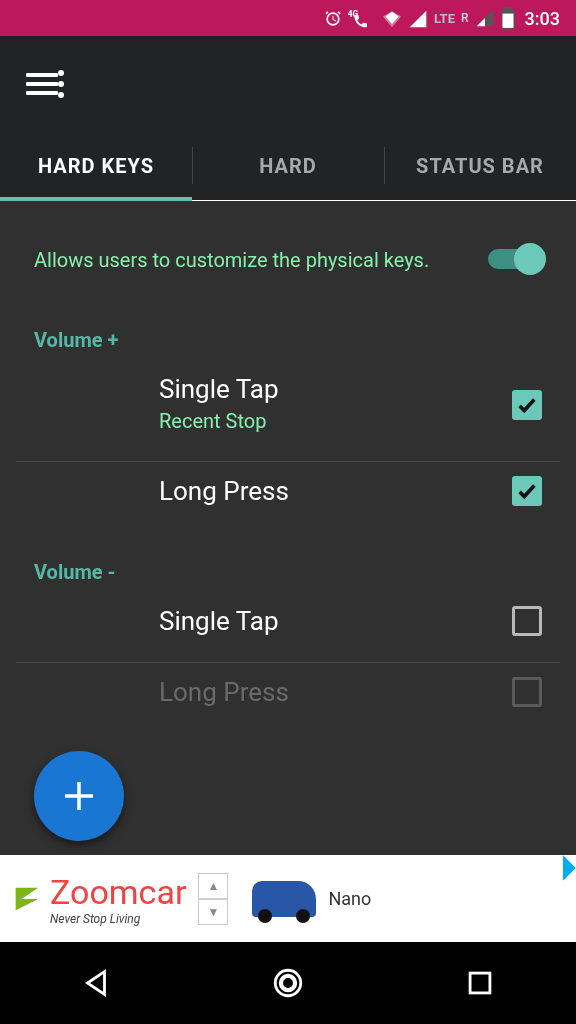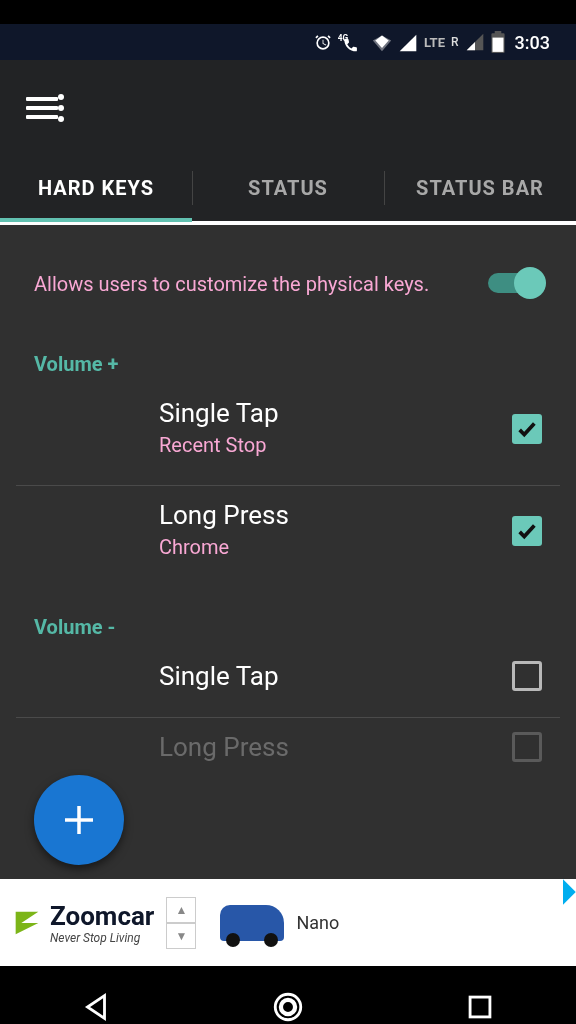--- a/index.html
+++ b/index.html
@@ -7,65 +7,64 @@
     width: 576px;
     height: 1024px;
     overflow: hidden;
     font-family: "Roboto", "Helvetica Neue", Arial, sans-serif;
     background: #000;
     color: #eee;
   }
   
   .status-bar {
     height: 36px;
-    background: #0f172a;
+    background: #be185d;
     color: #fff;
     display: flex;
     justify-content: flex-end;
     align-items: center;
-    padding: 0 26px;
+    padding: 0 16px;
     font-size: 18px;
     gap: 6px;
     font-weight: 500;
-    margin-top: 24px;
   }
   .status-icons svg { vertical-align: middle; }
   
   .action-bar {
     height: 95px;
     background: #222325;
     display: flex;
     align-items: center;
     padding: 0 26px;
   }
   .burger   { width: 32px; height: 22px; display: flex; flex-direction: column;
               justify-content: space-between; cursor: pointer; }
   .burger span { display: block; height: 4px; background: #fff; border-radius: 1px; }
   .title    { flex: 1; font-size: 30px; font-weight: 700; margin-left: 40px; }
   .overflow { display: flex; flex-direction: column; gap: 5px; cursor: pointer; }
   .overflow span { width: 6px; height: 6px; background: #fff; border-radius: 50%; }
   
   .tabs { display: flex; height: 70px; background: #222325;
-          border-bottom: 4px solid #ffffff; }
+          border-bottom: 1px solid #ffffff; }
   .tab  { flex: 1; display: flex; align-items: center; justify-content: center;
           font-size: 20px; font-weight: 700; color: #a8a8a8; cursor: pointer;
           position: relative; letter-spacing: 1px; }
   .tab + .tab::before { content: ""; position: absolute; left: 0; top: 16px;
           bottom: 16px; width: 1px; background: #444; }
   .tab.active { color: #fff; }
   .tab.active::after { content: ""; position: absolute; left: 0; right: 0;
           bottom: -1px; height: 4px; background: #62c1b1; }
   
   .content { background: #303030; height: 654px; position: relative;
              padding: 28px 0 0 0; overflow: hidden; }
   .row   { display: flex; align-items: center; padding: 14px 34px; }
   .row.indent { padding-left: 126px; margin-left: 33px; }
   .col   { flex: 1; }
   .h     { font-size: 26px; color: #fff; }
-  .sub   { font-size: 20px; color: #f9a8d4; margin-top: 4px; line-height: 1.35; }
+  .sub   { font-size: 20px; color: #86efac; margin-top: 4px; line-height: 1.35; }
   .section { font-size: 20px; font-weight: 700; color: #55b8a6;
              padding: 40px 34px 8px 34px; }
   .divider { height: 1px; background: #4a4a4a; margin: 12px 16px 0 16px; }
   
   .switch { width: 54px; height: 20px; border-radius: 10px; background: #3e8e82;
             position: relative; cursor: pointer; }
   .switch::after { content: ""; position: absolute; right: -4px; top: -6px;
             width: 32px; height: 32px; border-radius: 50%; background: #6bc9b9; }
   
   .check  { width: 30px; height: 30px; border-radius: 3px; display: flex;
@@ -81,21 +80,21 @@
          align-items: center; justify-content: center; box-shadow: 0 4px 8px rgba(0,0,0,.5);
          cursor: pointer; z-index: 5; }
   .fab svg { width: 42px; height: 42px; }
   
   .fade { position: absolute; left: 0; right: 0; bottom: 0; height: 30px;
           background: linear-gradient(to bottom, rgba(48,48,48,0), #303030 80%); }
   
   .ad { height: 87px; background: #fff; display: flex; align-items: center;
         padding: 0 10px; position: relative; }
   .ad .logo { display: flex; align-items: center; gap: 6px; }
-  .ad .logo .z { font-size: 26px; font-weight: 700; color: #0f172a; }
+  .ad .logo .z { font-size: 34px; font-weight: 400; color: #ef4444; }
   .ad .logo .tag { font-size: 12px; font-style: italic; color: #444; }
   .arrowbox { display: flex; flex-direction: column; margin: 0 12px; }
   .arrowbox span { width: 30px; height: 26px; border: 1px solid #ccc;
                    display: flex; align-items: center; justify-content: center;
                    font-size: 12px; color: #888; }
   .car { width: 64px; height: 36px; background: #2857a8; border-radius: 10px 18px 4px 4px;
          position: relative; margin: 0 12px; }
   .car::before, .car::after { content: ""; position: absolute; bottom: -6px;
          width: 14px; height: 14px; background: #111; border-radius: 50%; }
   .car::before { left: 6px; }  .car::after { right: 6px; }
@@ -152,21 +151,21 @@
   </div>
   <div class="overflow">
     <span></span>
       <span></span>
       <span></span>
   </div>
 </div>
 
 <div class="tabs">
   <div class="tab active">HARD KEYS</div>
-  <div class="tab">STATUS</div>
+  <div class="tab">HARD</div>
   <div class="tab">STATUS BAR</div>
 </div>
 
 <div class="content">
 
   <div class="row">
     <div class="col">
       <div class="sub">Allows users to customize the physical keys.</div>
     </div>
     <div class="switch"></div>
@@ -183,21 +182,20 @@
       <svg viewBox="0 0 24 24" fill="none" stroke="#111" stroke-width="4">
           <polyline points="4 13 9 18 20 6"></polyline>
         </svg>
     </div>
   </div>
   <div class="divider"></div>
 
   <div class="row indent">
     <div class="col">
       <div class="h">Long Press</div>
-      <div class="sub">Chrome</div>
     </div>
     <div class="check on">
       <svg viewBox="0 0 24 24" fill="none" stroke="#111" stroke-width="4">
           <polyline points="4 13 9 18 20 6"></polyline>
         </svg>
     </div>
   </div>
 
   <div class="section">Volume -</div>
 

